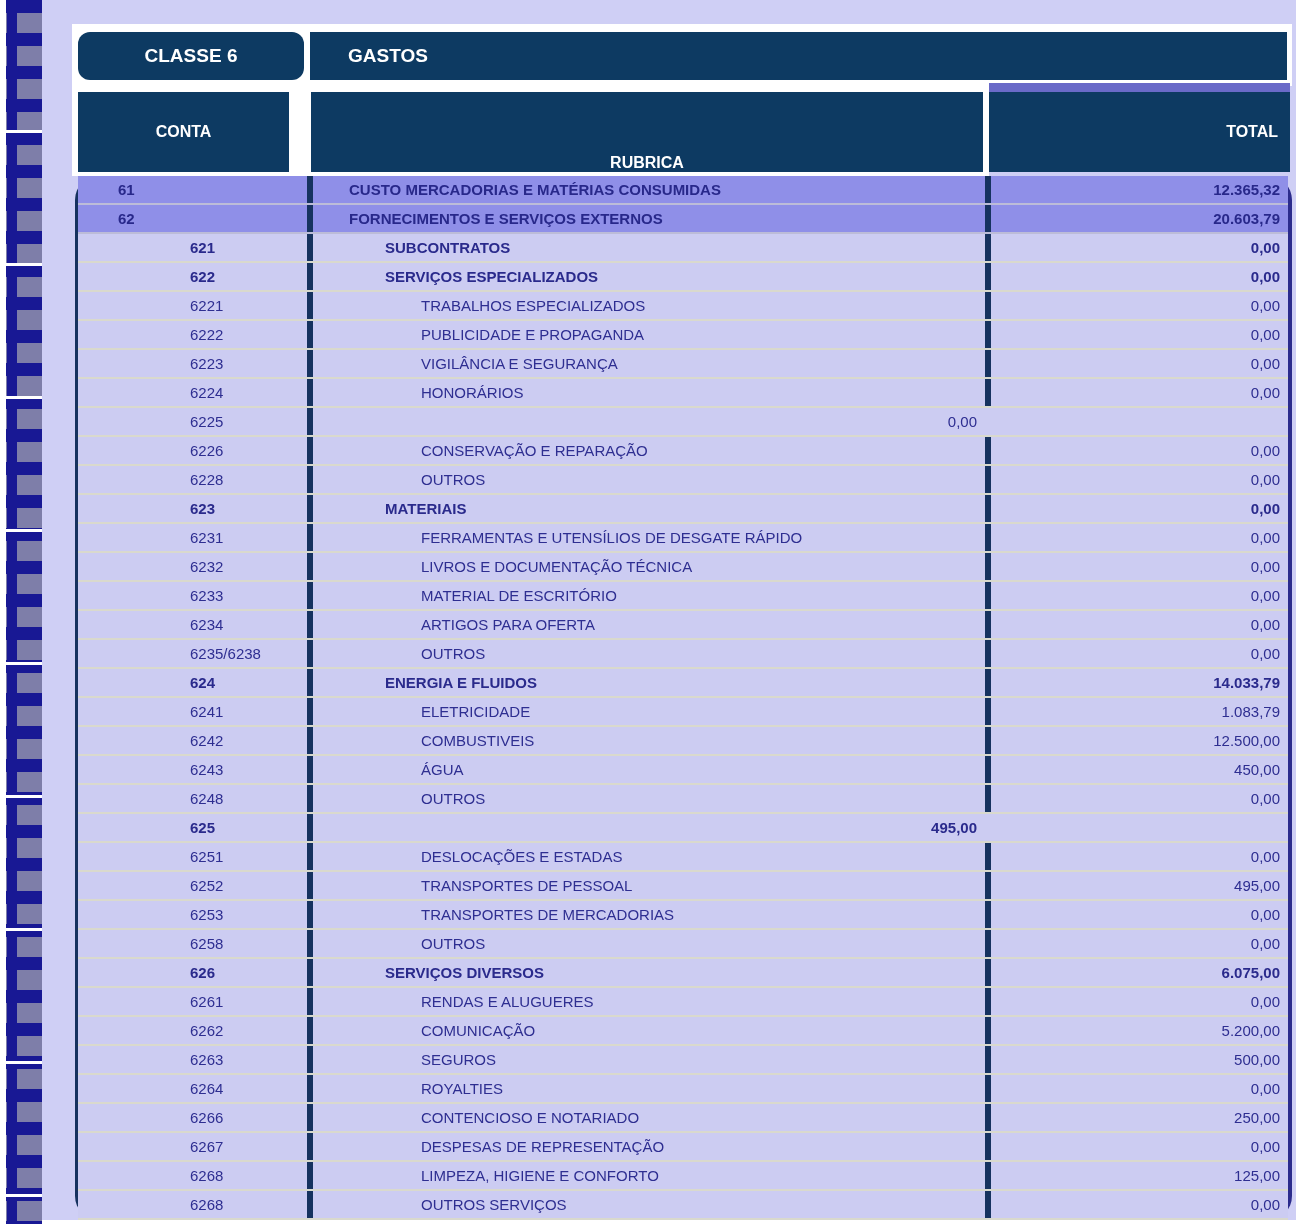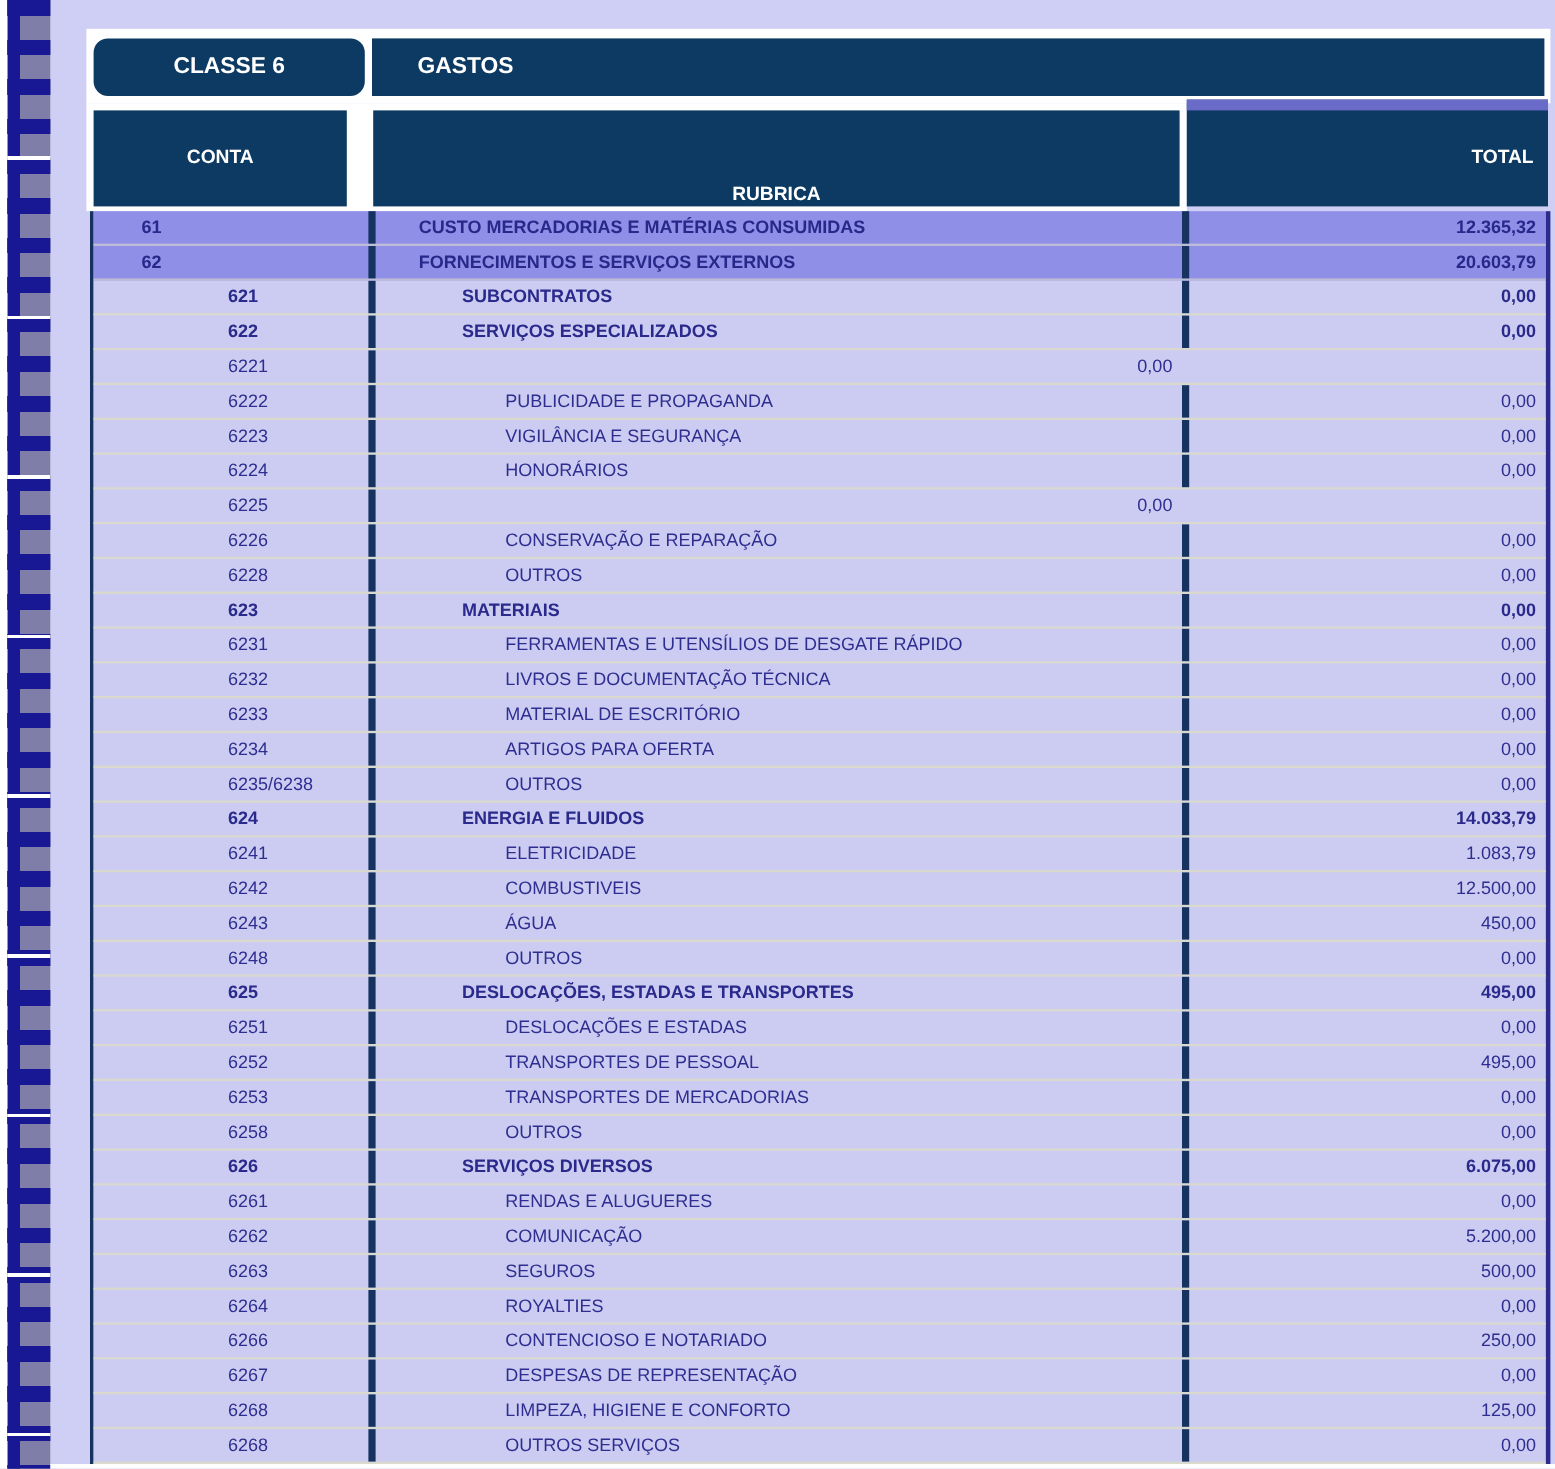--- a/index.html
+++ b/index.html
@@ -38,21 +38,21 @@
   }
   .th-conta{left:78px;top:92px;width:211px;height:80px;justify-content:center;}
   .th-rubrica{left:311px;top:92px;width:672px;height:80px;justify-content:center;align-items:flex-end;}
   .th-total{
     left:989px;top:83px;width:301px;height:89px;justify-content:flex-end;
     padding-right:12px;border-top:9px solid #6a6ac8;
   }
   
   .tbody{
     position:absolute;left:75px;top:176px;width:1217px;box-sizing:border-box;
-    border-left:3px solid #16325f;border-right:4px solid #2b2b8c;
+    border-left:3px solid #16325f;border-right:4px solid #2b2b8c;border-radius:24px;
   }
   .row{
     display:grid;grid-template-columns:229px 678px 303px;
     height:29px;box-sizing:border-box;border-bottom:2px solid #d9d9cd;
     background:#ccccf2;color:#2e2e91;font-size:15px;
   }
   .row .cell{display:flex;align-items:center;box-sizing:border-box;overflow:hidden;white-space:nowrap;}
   .c-rubrica,.c-total{border-left:6px solid #16325f;}
   .c-total{justify-content:flex-end;padding-right:8px;}
   .lvl2{background:#8f8fe8;font-weight:bold;color:#28288a;border-bottom:2px solid #bcbcd8;}
@@ -113,20 +113,21 @@
   </div>
 
   <div class="row lvl3">
     <div class="cell c-conta">622</div>
     <div class="cell c-rubrica">SERVIÇOS ESPECIALIZADOS</div>
     <div class="cell c-total">0,00</div>
   </div>
 
   <div class="row lvl4">
     <div class="cell c-conta">6221</div>
+    <div class="cell c-rubrica">TRABALHOS ESPECIALIZADOS</div>
     <div class="cell c-total">0,00</div>
   </div>
 
   <div class="row lvl4">
     <div class="cell c-conta">6222</div>
     <div class="cell c-rubrica">PUBLICIDADE E PROPAGANDA</div>
     <div class="cell c-total">0,00</div>
   </div>
 
   <div class="row lvl4">
@@ -219,21 +220,20 @@
   </div>
 
   <div class="row lvl4">
     <div class="cell c-conta">6248</div>
     <div class="cell c-rubrica">OUTROS</div>
     <div class="cell c-total">0,00</div>
   </div>
 
   <div class="row lvl3">
     <div class="cell c-conta">625</div>
-    <div class="cell c-rubrica">DESLOCAÇÕES, ESTADAS E TRANSPORTES</div>
     <div class="cell c-total">495,00</div>
   </div>
 
   <div class="row lvl4">
     <div class="cell c-conta">6251</div>
     <div class="cell c-rubrica">DESLOCAÇÕES E ESTADAS</div>
     <div class="cell c-total">0,00</div>
   </div>
 
   <div class="row lvl4">

